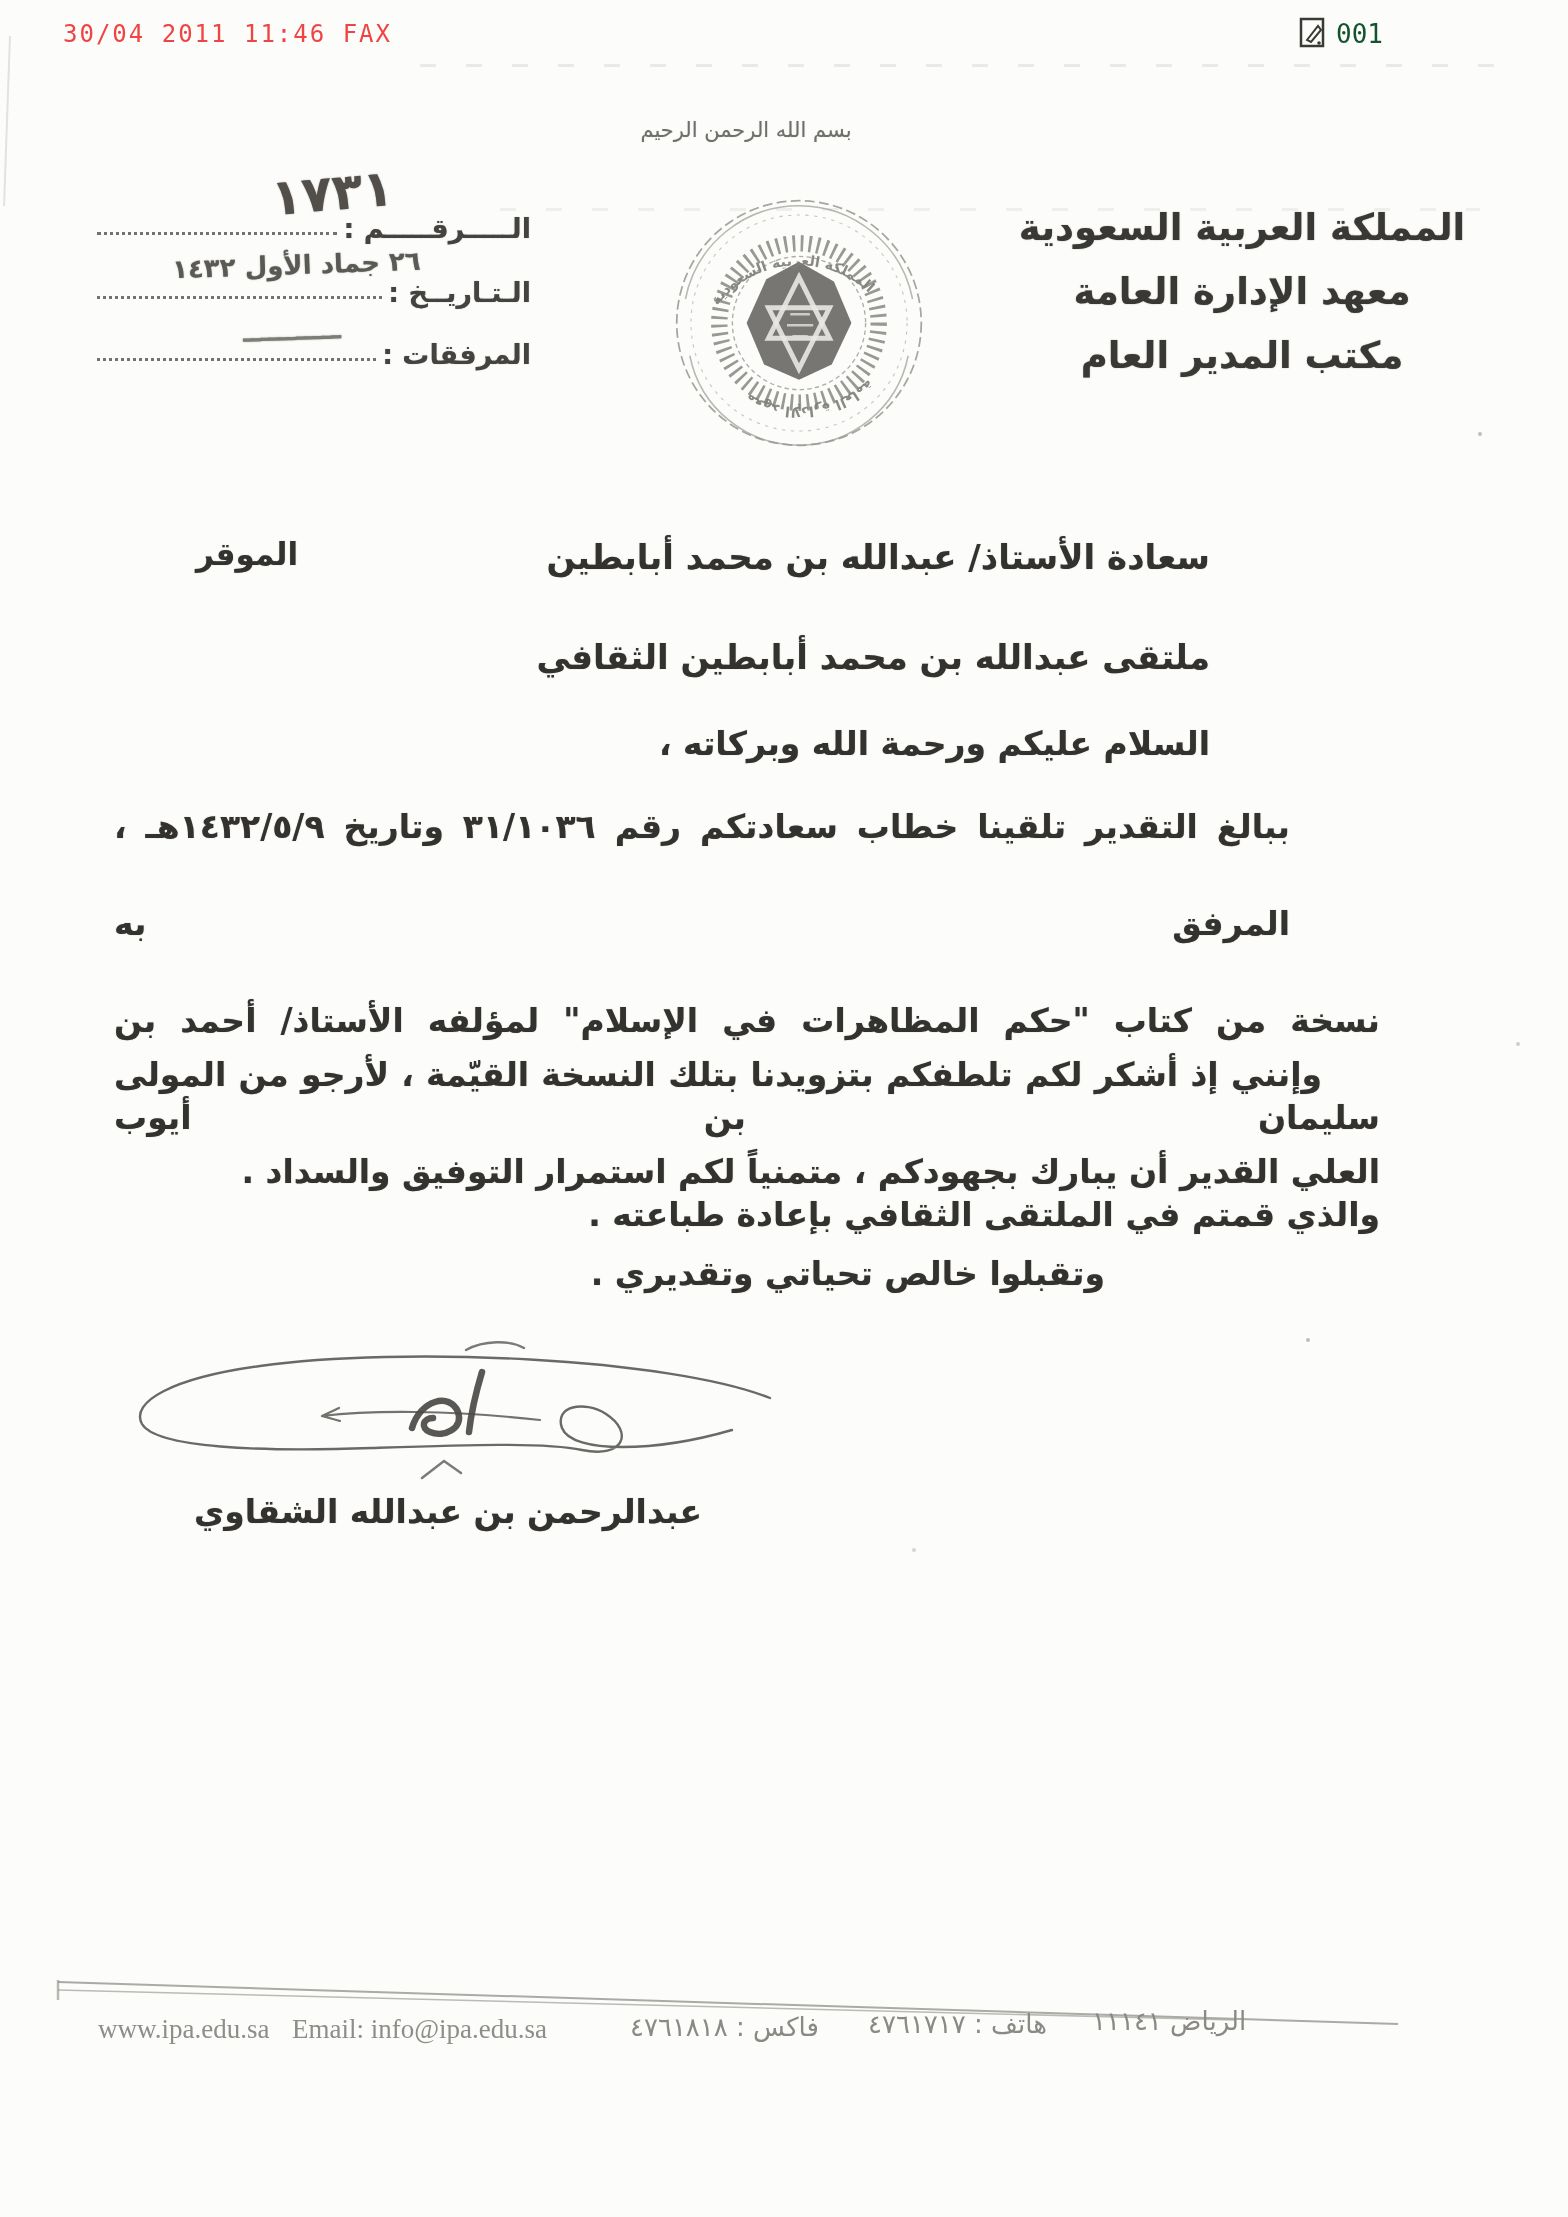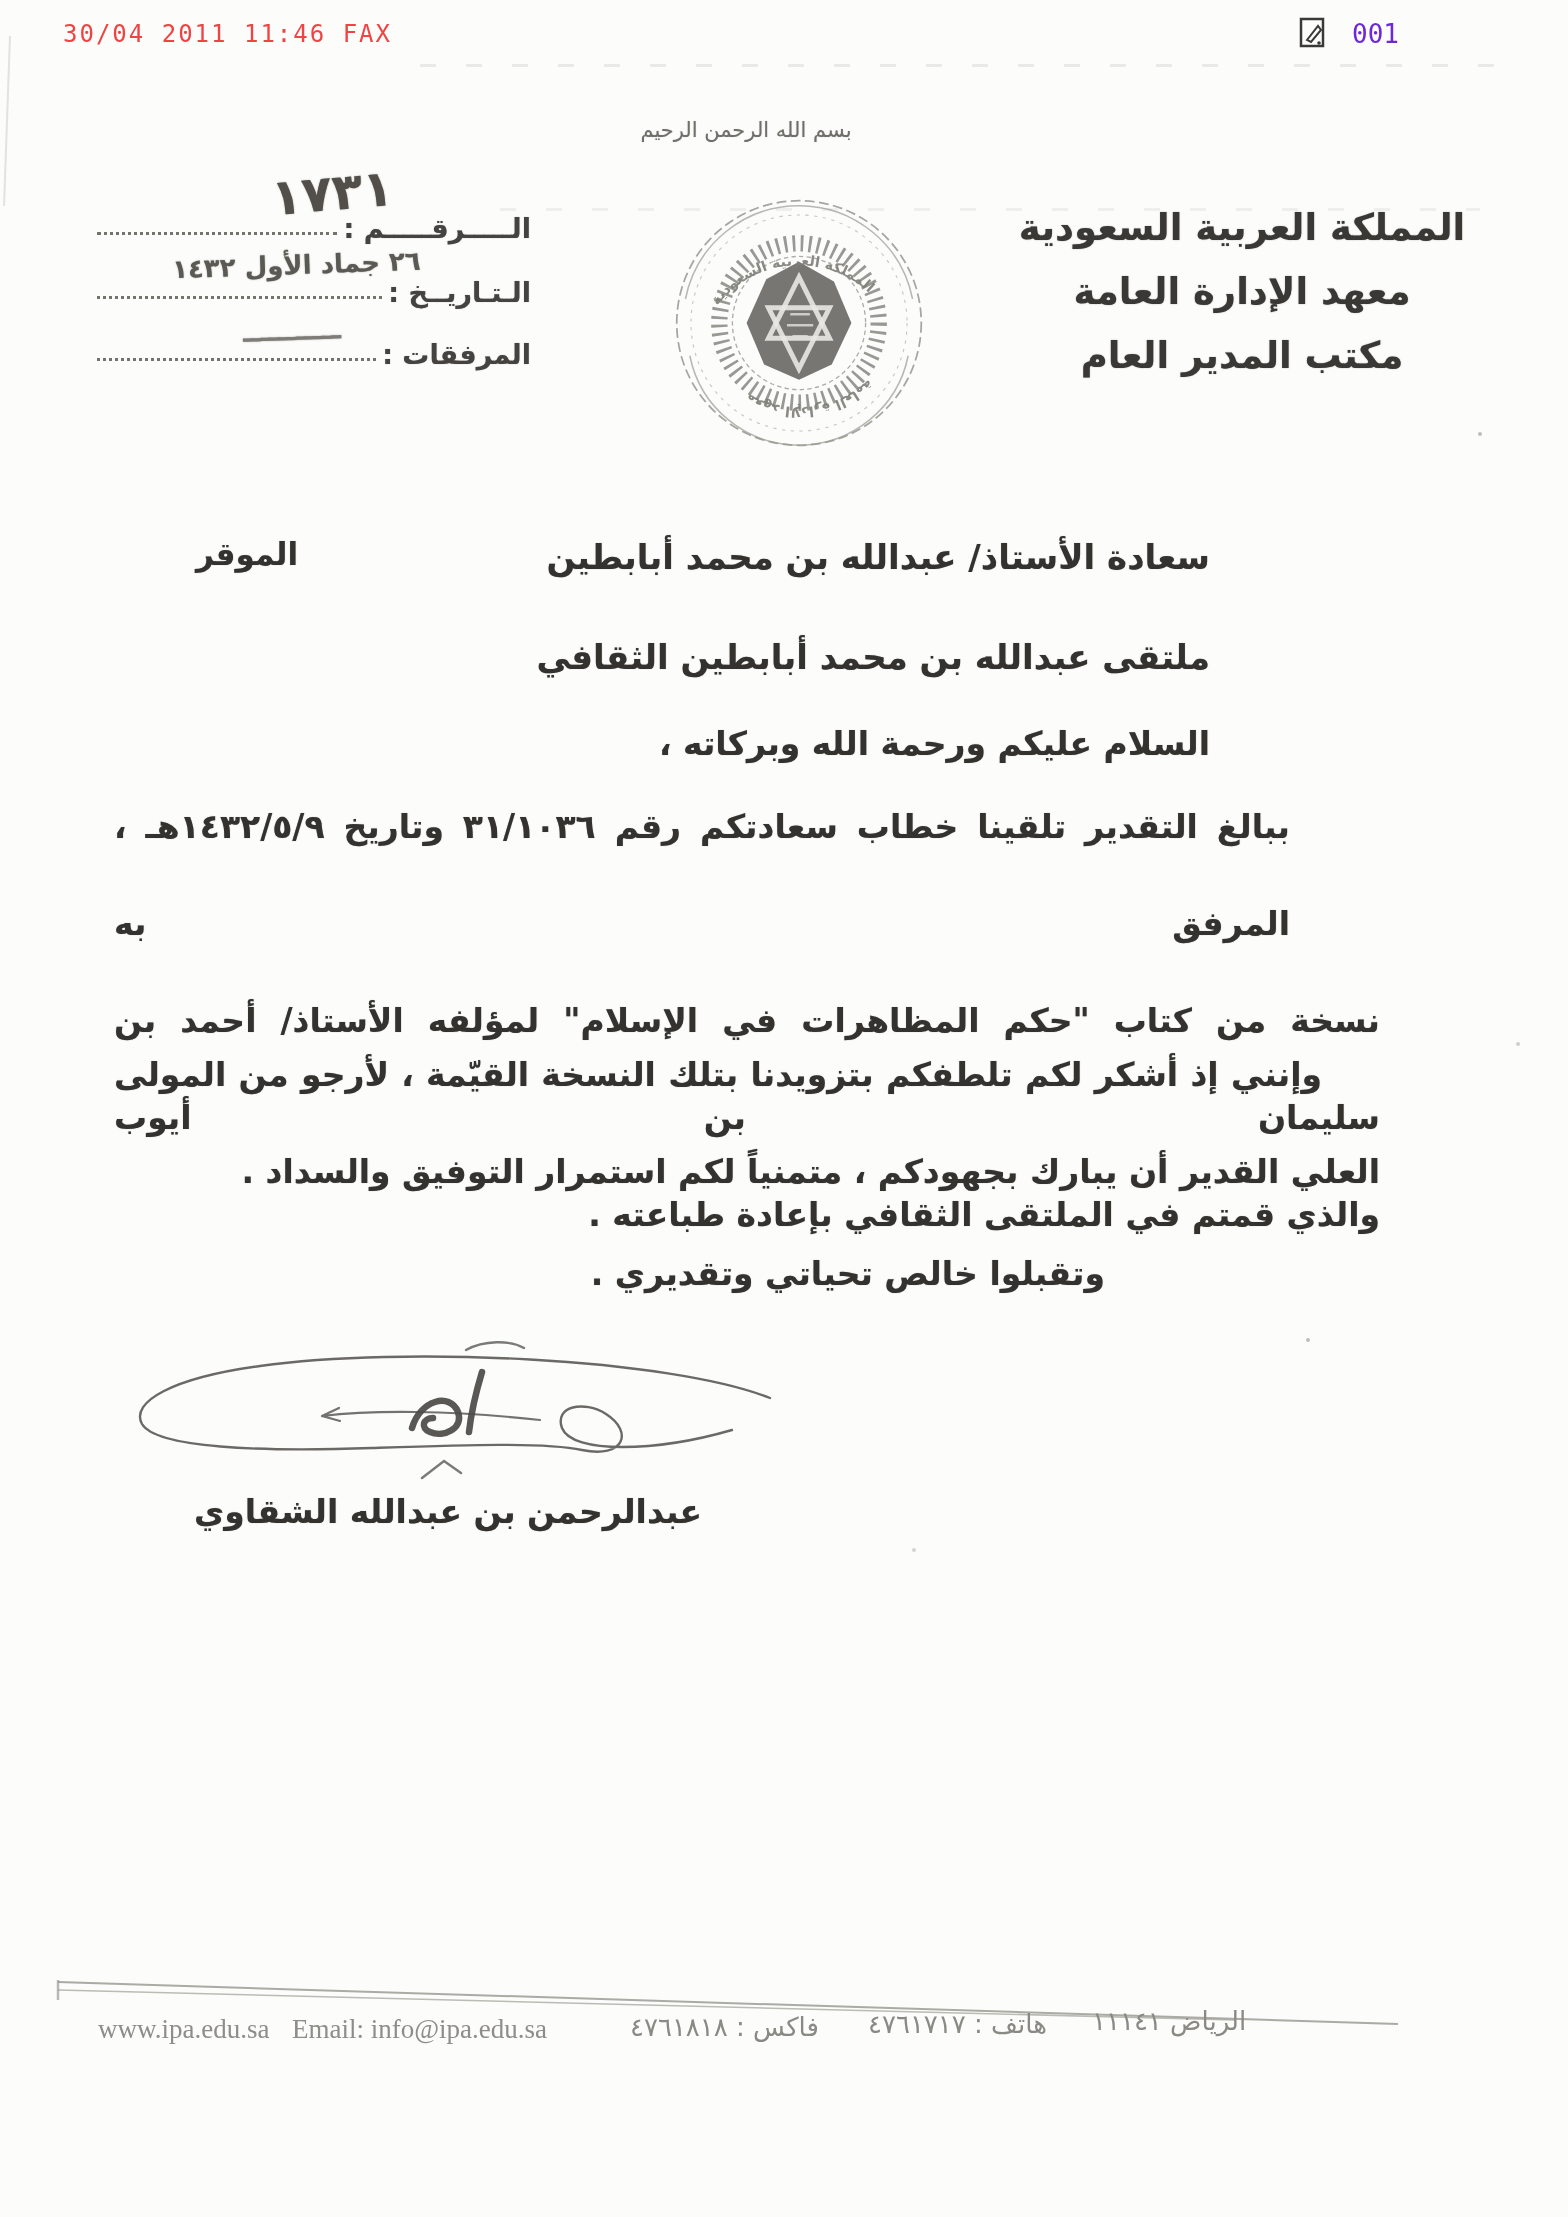--- a/index.html
+++ b/index.html
@@ -8,23 +8,23 @@
     background:#fcfcfa;overflow:hidden;
     font-family:"DejaVu Sans",sans-serif;color:#34322e;
   }
   .abs{position:absolute;}
   .rtl{direction:rtl;unicode-bidi:embed;}
   .ink{color:#34322e;text-shadow:0 0 1px rgba(50,48,44,.45);}
   .fax-line{
     font-family:"DejaVu Sans Mono","Liberation Mono",monospace;
     font-size:24px;letter-spacing:2px;color:#ef4444;
   }
-  .badge{display:flex;align-items:center;gap:22px;
+  .badge{display:flex;align-items:center;gap:6px;
     font-family:"DejaVu Sans Mono","Liberation Mono",monospace;
-    font-size:26px;color:#6d28d9;}
+    font-size:26px;color:#14532d;}
   .bismillah{font-size:21px;color:#716f69;text-align:center;width:320px;
     text-shadow:0 0 1px rgba(90,88,84,.4);}
   .org{width:520px;text-align:center;font-weight:700;font-size:37px;line-height:64px;
     color:#3a3834;text-shadow:0 0 1.2px rgba(45,43,40,.5);}
   .ref{width:436px;font-weight:700;}
   .ref-row{display:flex;direction:rtl;align-items:flex-end;position:relative;height:62px;}
   .ref-label{font-size:27px;color:#45433f;white-space:nowrap;text-shadow:0 0 1px rgba(55,53,49,.5);}
   .dotfill{flex:1;border-bottom:3px dotted #73726d;margin:0 6px 9px 2px;height:1px;}
   .hand{position:absolute;color:#524f4a;font-weight:700;
     text-shadow:0 0 1.5px rgba(70,68,63,.55);white-space:nowrap;}

